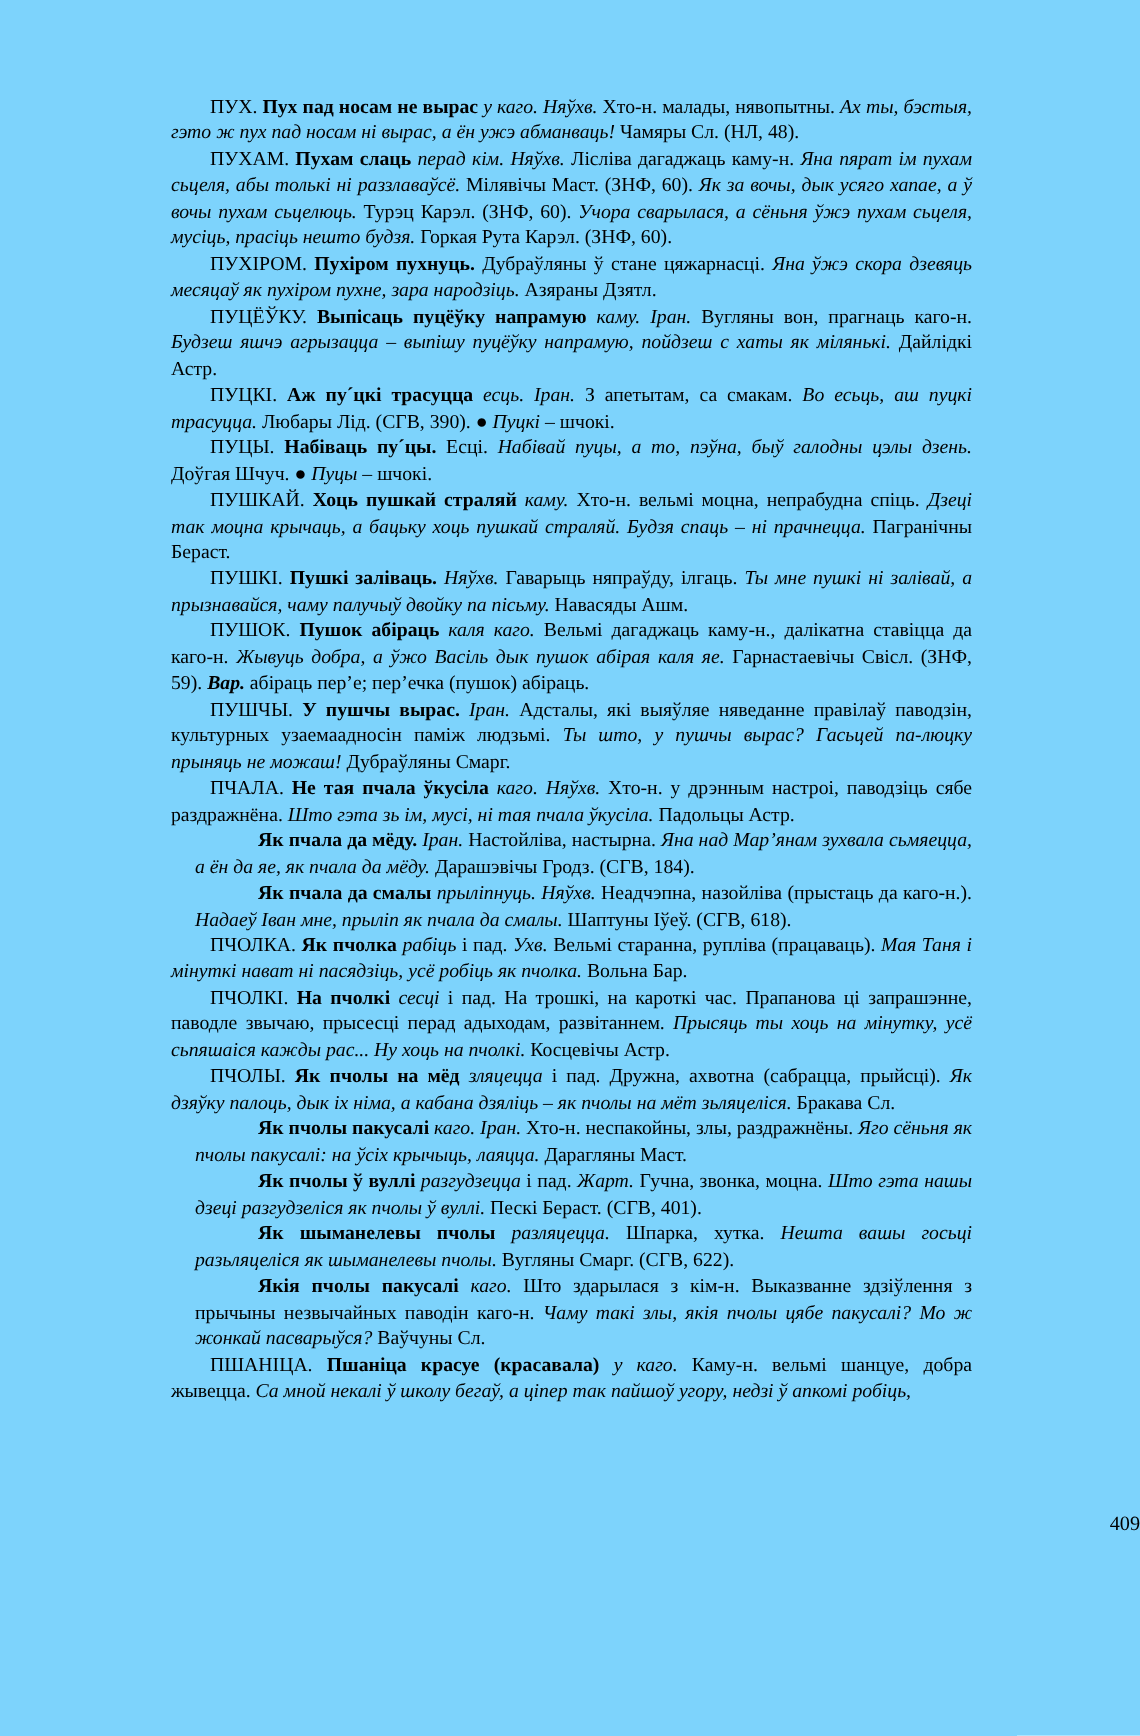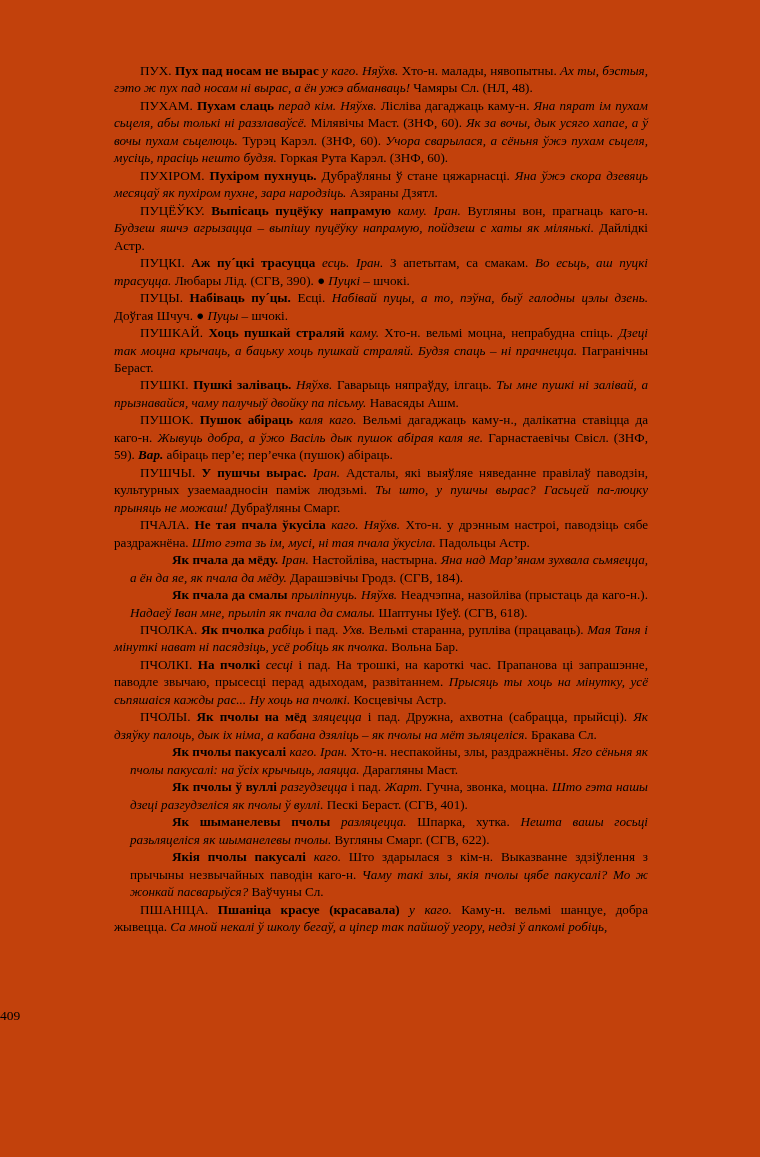--- a/index.html
+++ b/index.html
@@ -14,21 +14,21 @@
     color: #000000;
     position: relative;
     overflow: hidden;
   }
   .page {
     position: absolute;
     left: 0;
     top: 0;
     width: 760px;
     height: 1157px;
-    background: #c2410c;
+    background: #7dd3fc;
   }
   .text-column {
     position: absolute;
     left: 114px;
     top: 62px;
     width: 534px;
     font-size: 13.15px;
     line-height: 1.328;
     text-align: justify;
     text-justify: inter-word;
@@ -67,21 +67,21 @@
   }
   .varlab {
     font-style: italic;
     font-weight: bold;
   }
   .page-number {
     position: absolute;
     left: 0;
     top: 1008px;
     width: 760px;
-    text-align: left;
+    text-align: right;
     font-size: 13.5px;
     font-family: "Liberation Serif", "DejaVu Serif", serif;
   }
 </style>
 </head>
 <body>
 
 <div class="page">
 
   <div class="text-column">

